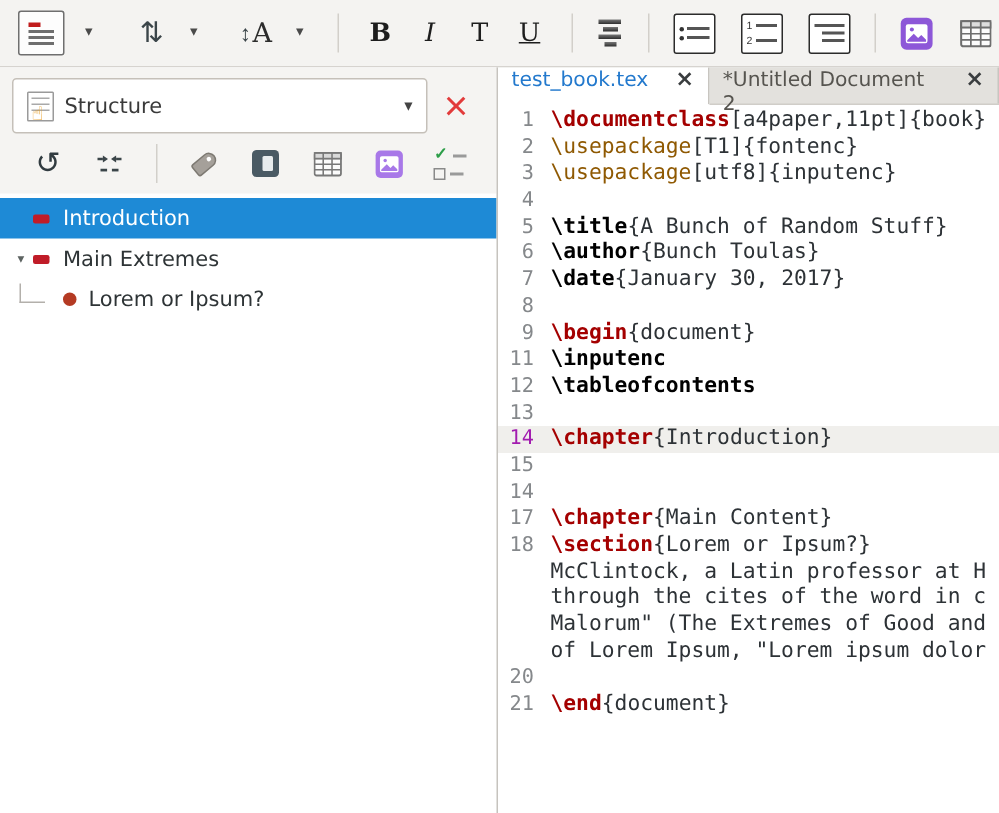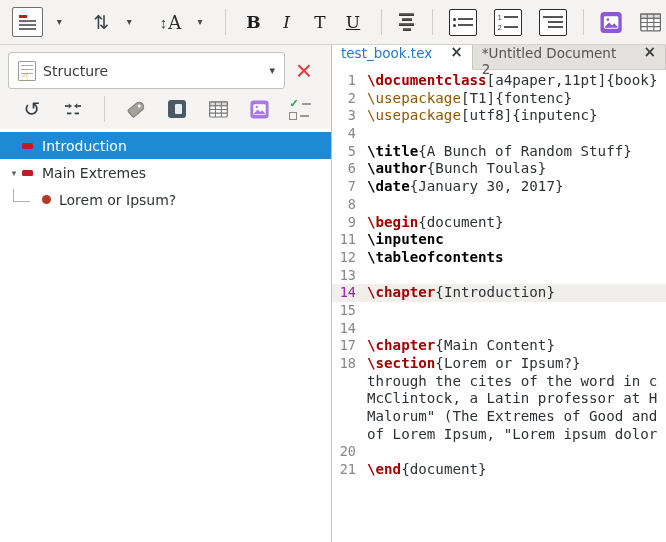--- a/index.html
+++ b/index.html
@@ -316,22 +316,22 @@
             <div class="cl"><span class="ln">8</span><span class="ct"></span></div>
             <div class="cl"><span class="ln">9</span><span class="ct"><span class="kw">\begin</span><span class="pl">{document}</span></span></div>
             <div class="cl"><span class="ln">11</span><span class="ct"><span class="grn">\inputenc</span></span></div>
             <div class="cl"><span class="ln">12</span><span class="ct"><span class="grn">\tableofcontents</span></span></div>
             <div class="cl"><span class="ln">13</span><span class="ct"></span></div>
             <div class="cl cur"><span class="ln">14</span><span class="ct"><span class="kw">\chapter</span><span class="pl">{Introduction}</span></span></div>
             <div class="cl"><span class="ln">15</span></div>
             <div class="cl"><span class="ln">14</span><span class="ct"></span></div>
             <div class="cl"><span class="ln">17</span><span class="ct"><span class="kw">\chapter</span><span class="pl">{Main Content}</span></span></div>
             <div class="cl"><span class="ln">18</span><span class="ct"><span class="kw">\section</span><span class="pl">{Lorem or Ipsum?}</span></span></div>
+            <div class="cl"><span class="ln"></span><span class="ct"><span class="pl">McClintock, a Latin professor at H</span></span></div>
             <div class="cl"><span class="ln"></span><span class="ct"><span class="pl">through the cites of the word in c</span></span></div>
-            <div class="cl"><span class="ln"></span><span class="ct"><span class="pl">McClintock, a Latin professor at H</span></span></div>
             <div class="cl"><span class="ln"></span><span class="ct"><span class="pl">Malorum" (The Extremes of Good and</span></span></div>
             <div class="cl"><span class="ln"></span><span class="ct"><span class="pl">of Lorem Ipsum, "Lorem ipsum dolor</span></span></div>
             <div class="cl"><span class="ln">20</span><span class="ct"></span></div>
             <div class="cl"><span class="ln">21</span><span class="ct"><span class="kw">\end</span><span class="pl">{document}</span></span></div>
           </div>
       </div>
     </div>
   </div>
 </div>
 

